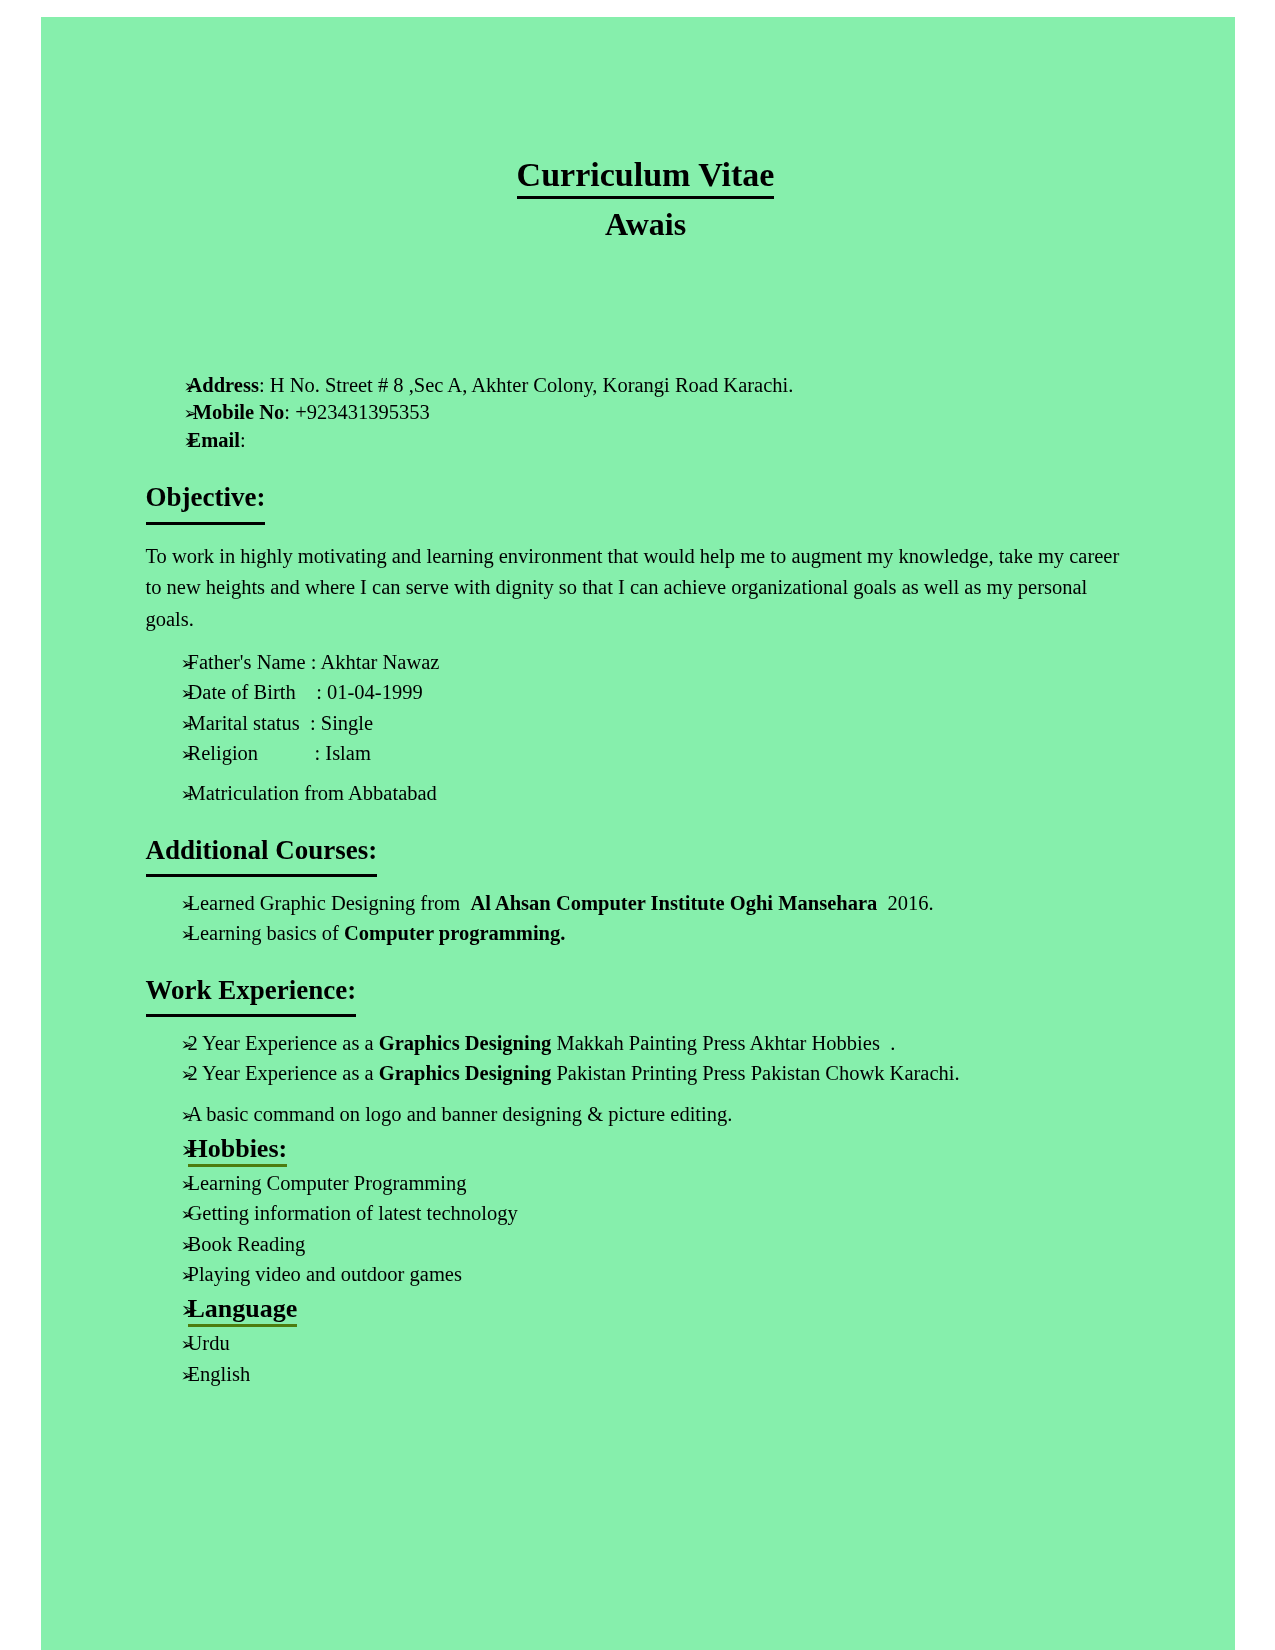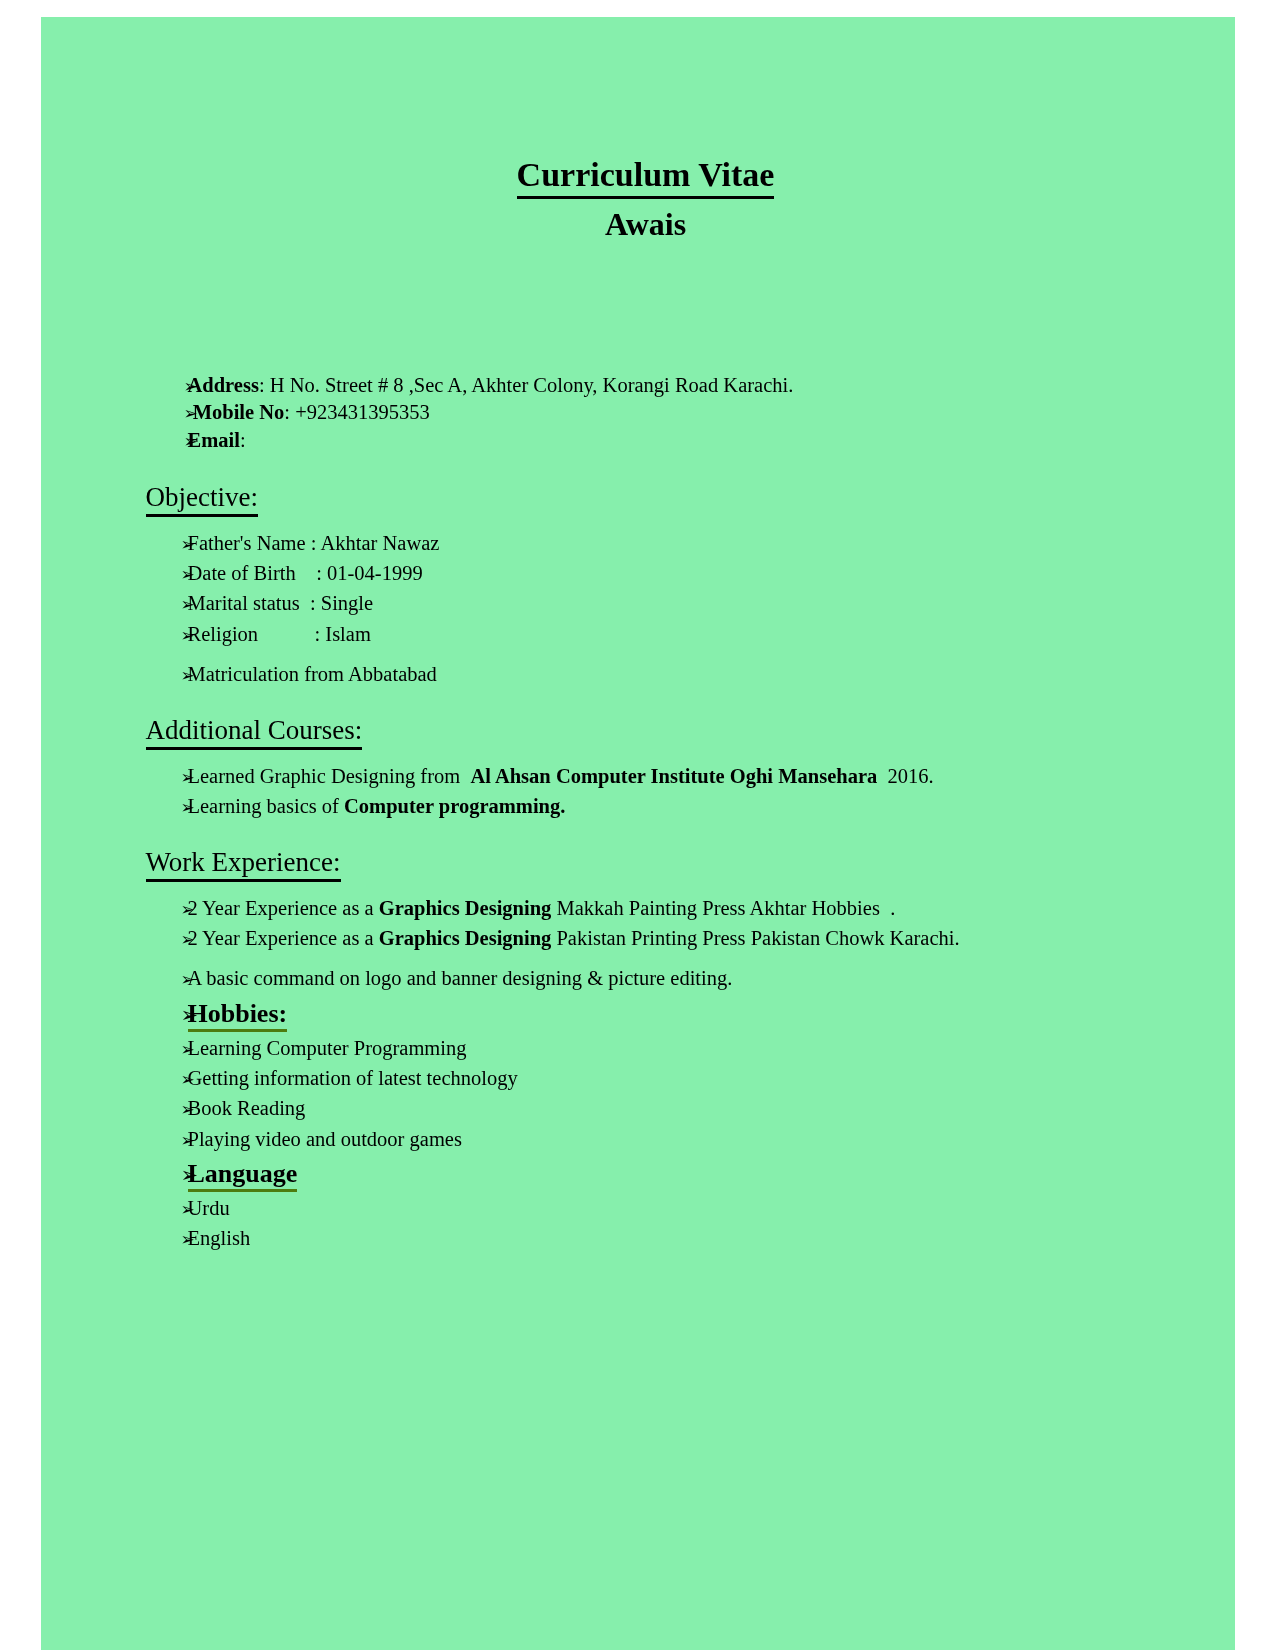--- a/index.html
+++ b/index.html
@@ -73,25 +73,25 @@
     flex: 1 1 auto;
     white-space: pre-wrap;
   }
   .contact-list .bullet-glyph { padding-left: 38px; }
   .contact-list .bullet-text { font-size: 20.5px; }
   .lbl-bold { font-weight: bold; }
 
   
   .section-heading {
     font-size: 27px;
-    font-weight: normal;
+    font-weight: bold;
     line-height: 1.2;
     display: inline-block;
     border-bottom: 3px solid #000;
-    padding-bottom: 0px;
+    padding-bottom: 8px;
     margin: 0;
   }
   .heading-wrap { margin-top: 26px; }
 
   
   .para {
     font-size: 20.5px;
     line-height: 1.55;
     margin-top: 16px;
     text-align: left;
@@ -139,20 +139,21 @@
       </div>
       <div class="bullet-row">
         <span class="bullet-glyph">➢</span>
         <span class="bullet-text"><b class="lbl-bold">Email</b><span>:</span><span></span></span>
       </div>
     </div>
 
     <div class="heading-wrap">
       <div class="section-heading">Objective:</div>
     </div>
+    <div class="para">To work in highly motivating and learning environment that would help me to augment my knowledge, take my career to new heights and where I can serve with dignity so that I can achieve organizational goals as well as my personal goals.</div>
 
     <div class="bullet-list">
       <div class="bullet-row">
         <span class="bullet-glyph">➢</span>
         <span class="bullet-text">Father's Name : Akhtar Nawaz</span>
       </div>
       <div class="bullet-row">
         <span class="bullet-glyph">➢</span>
         <span class="bullet-text">Date of Birth    : 01-04-1999</span>
       </div>

